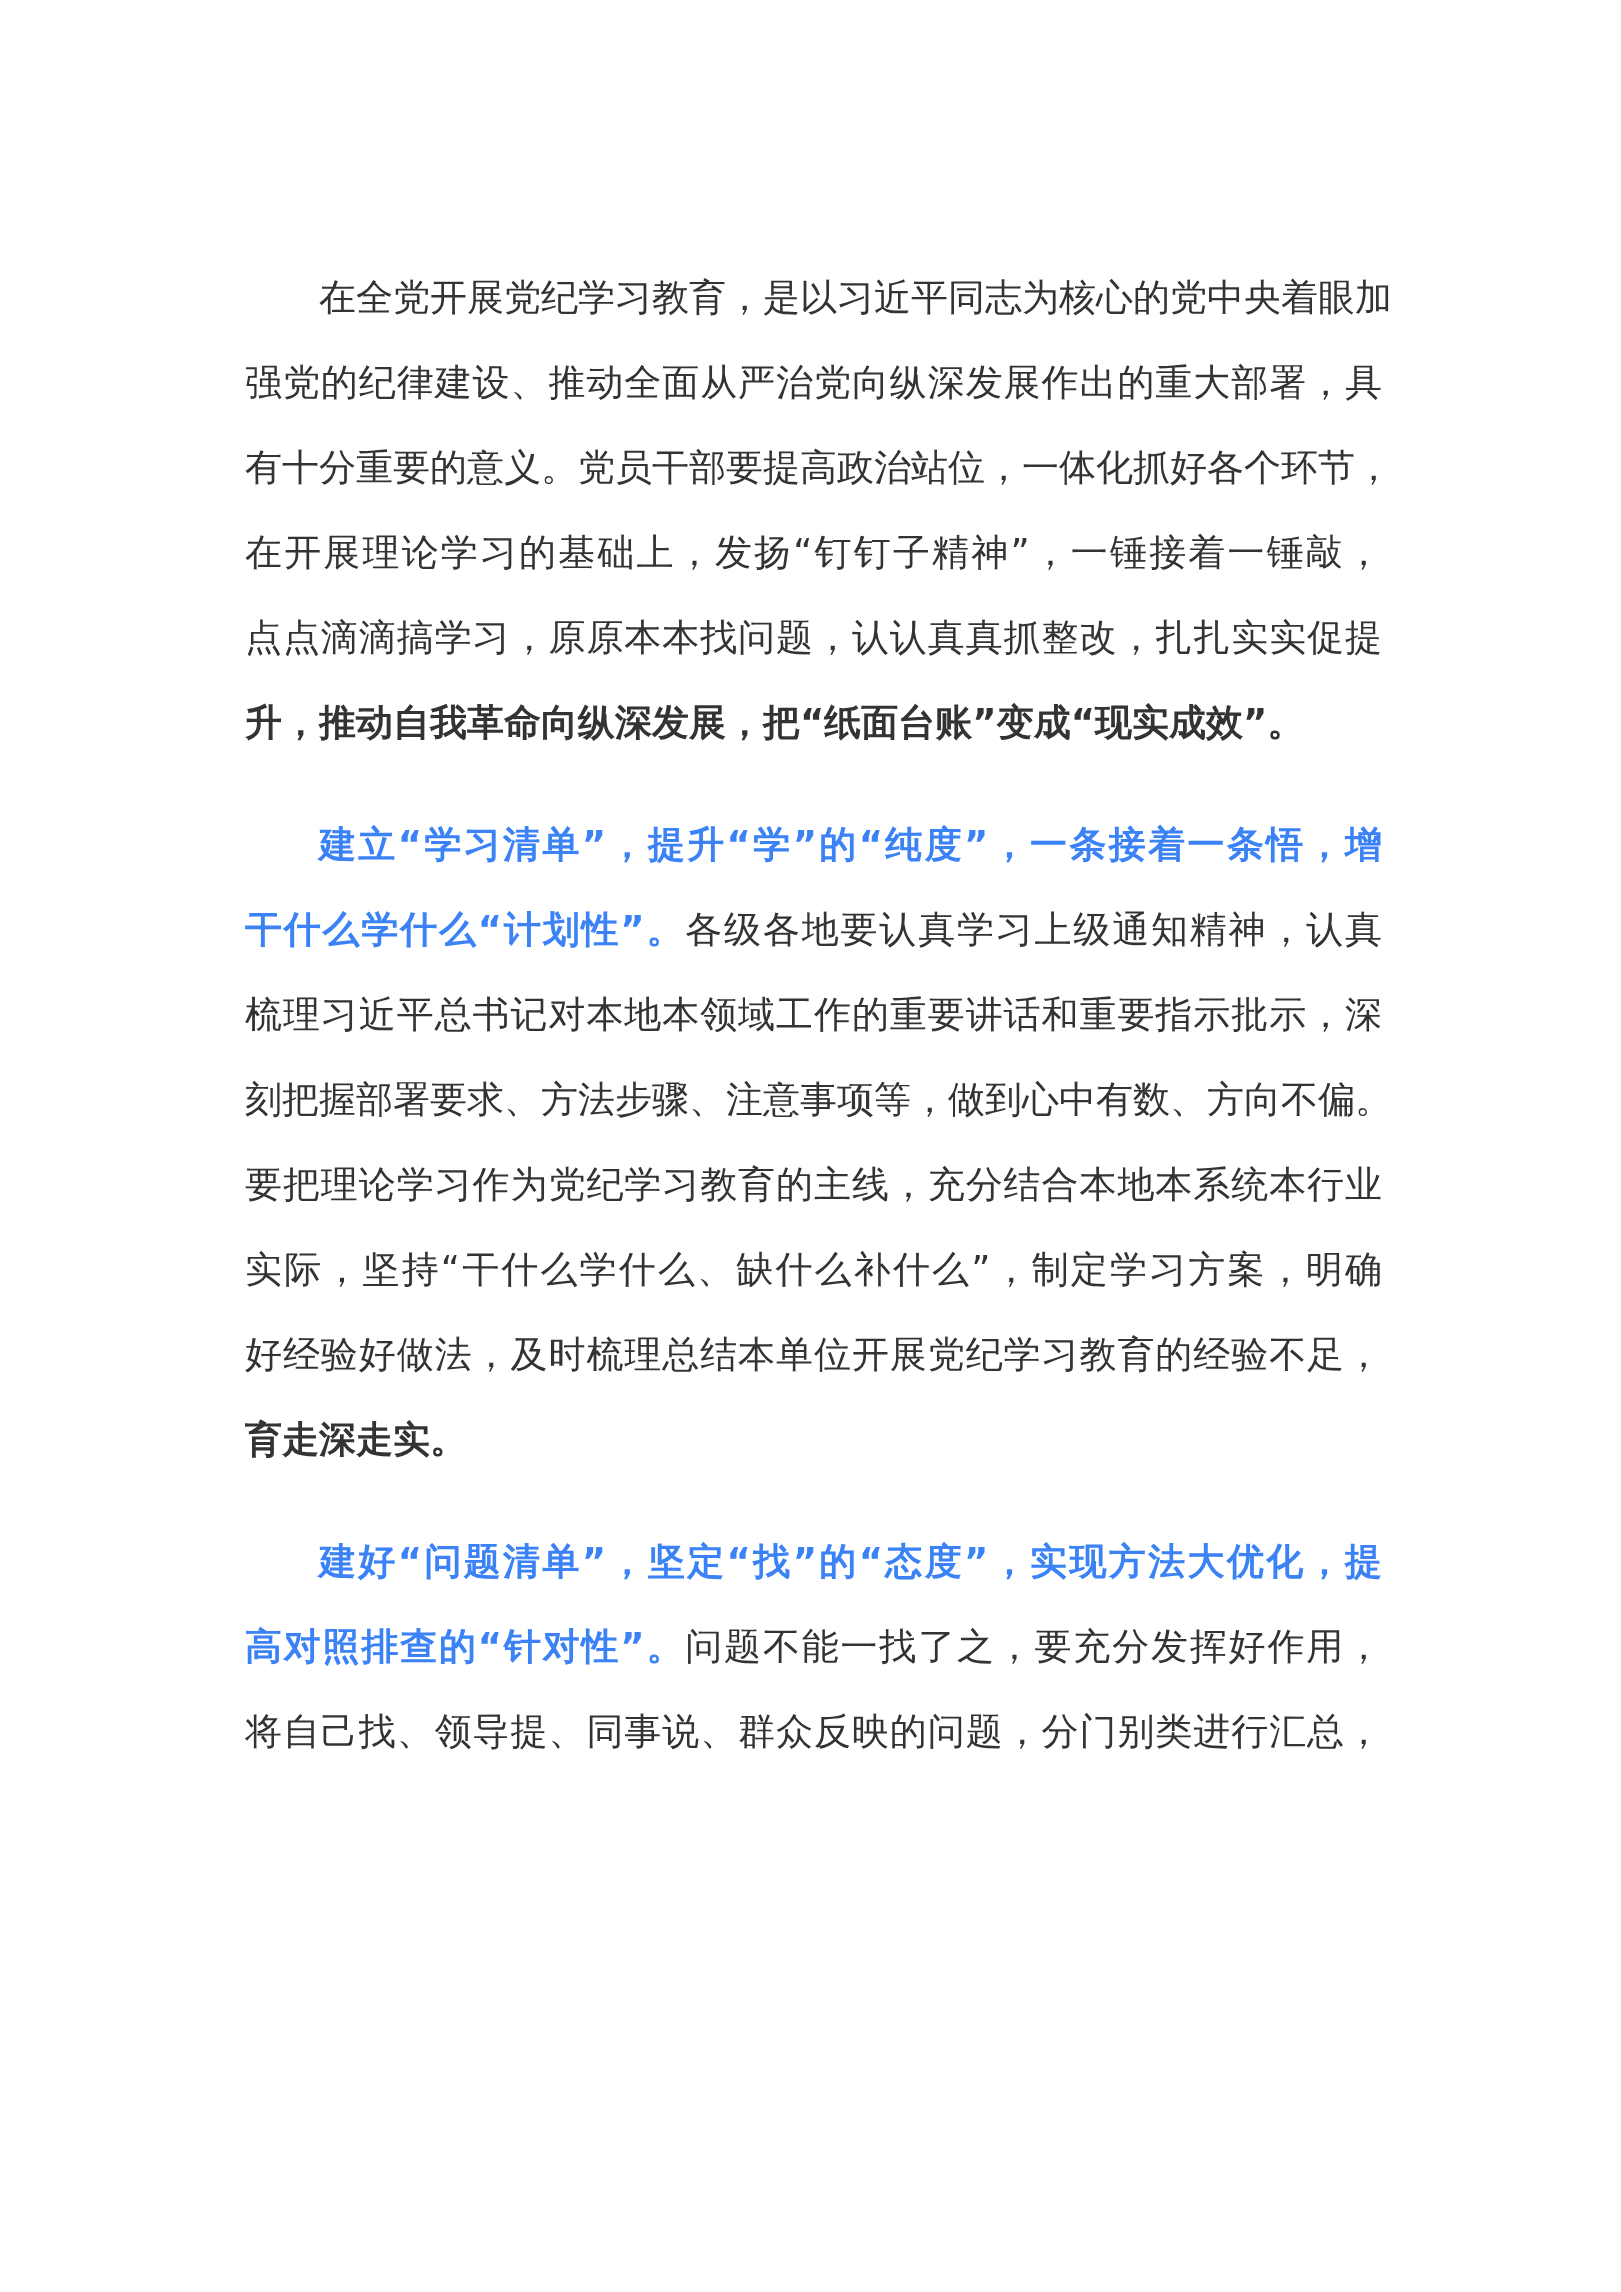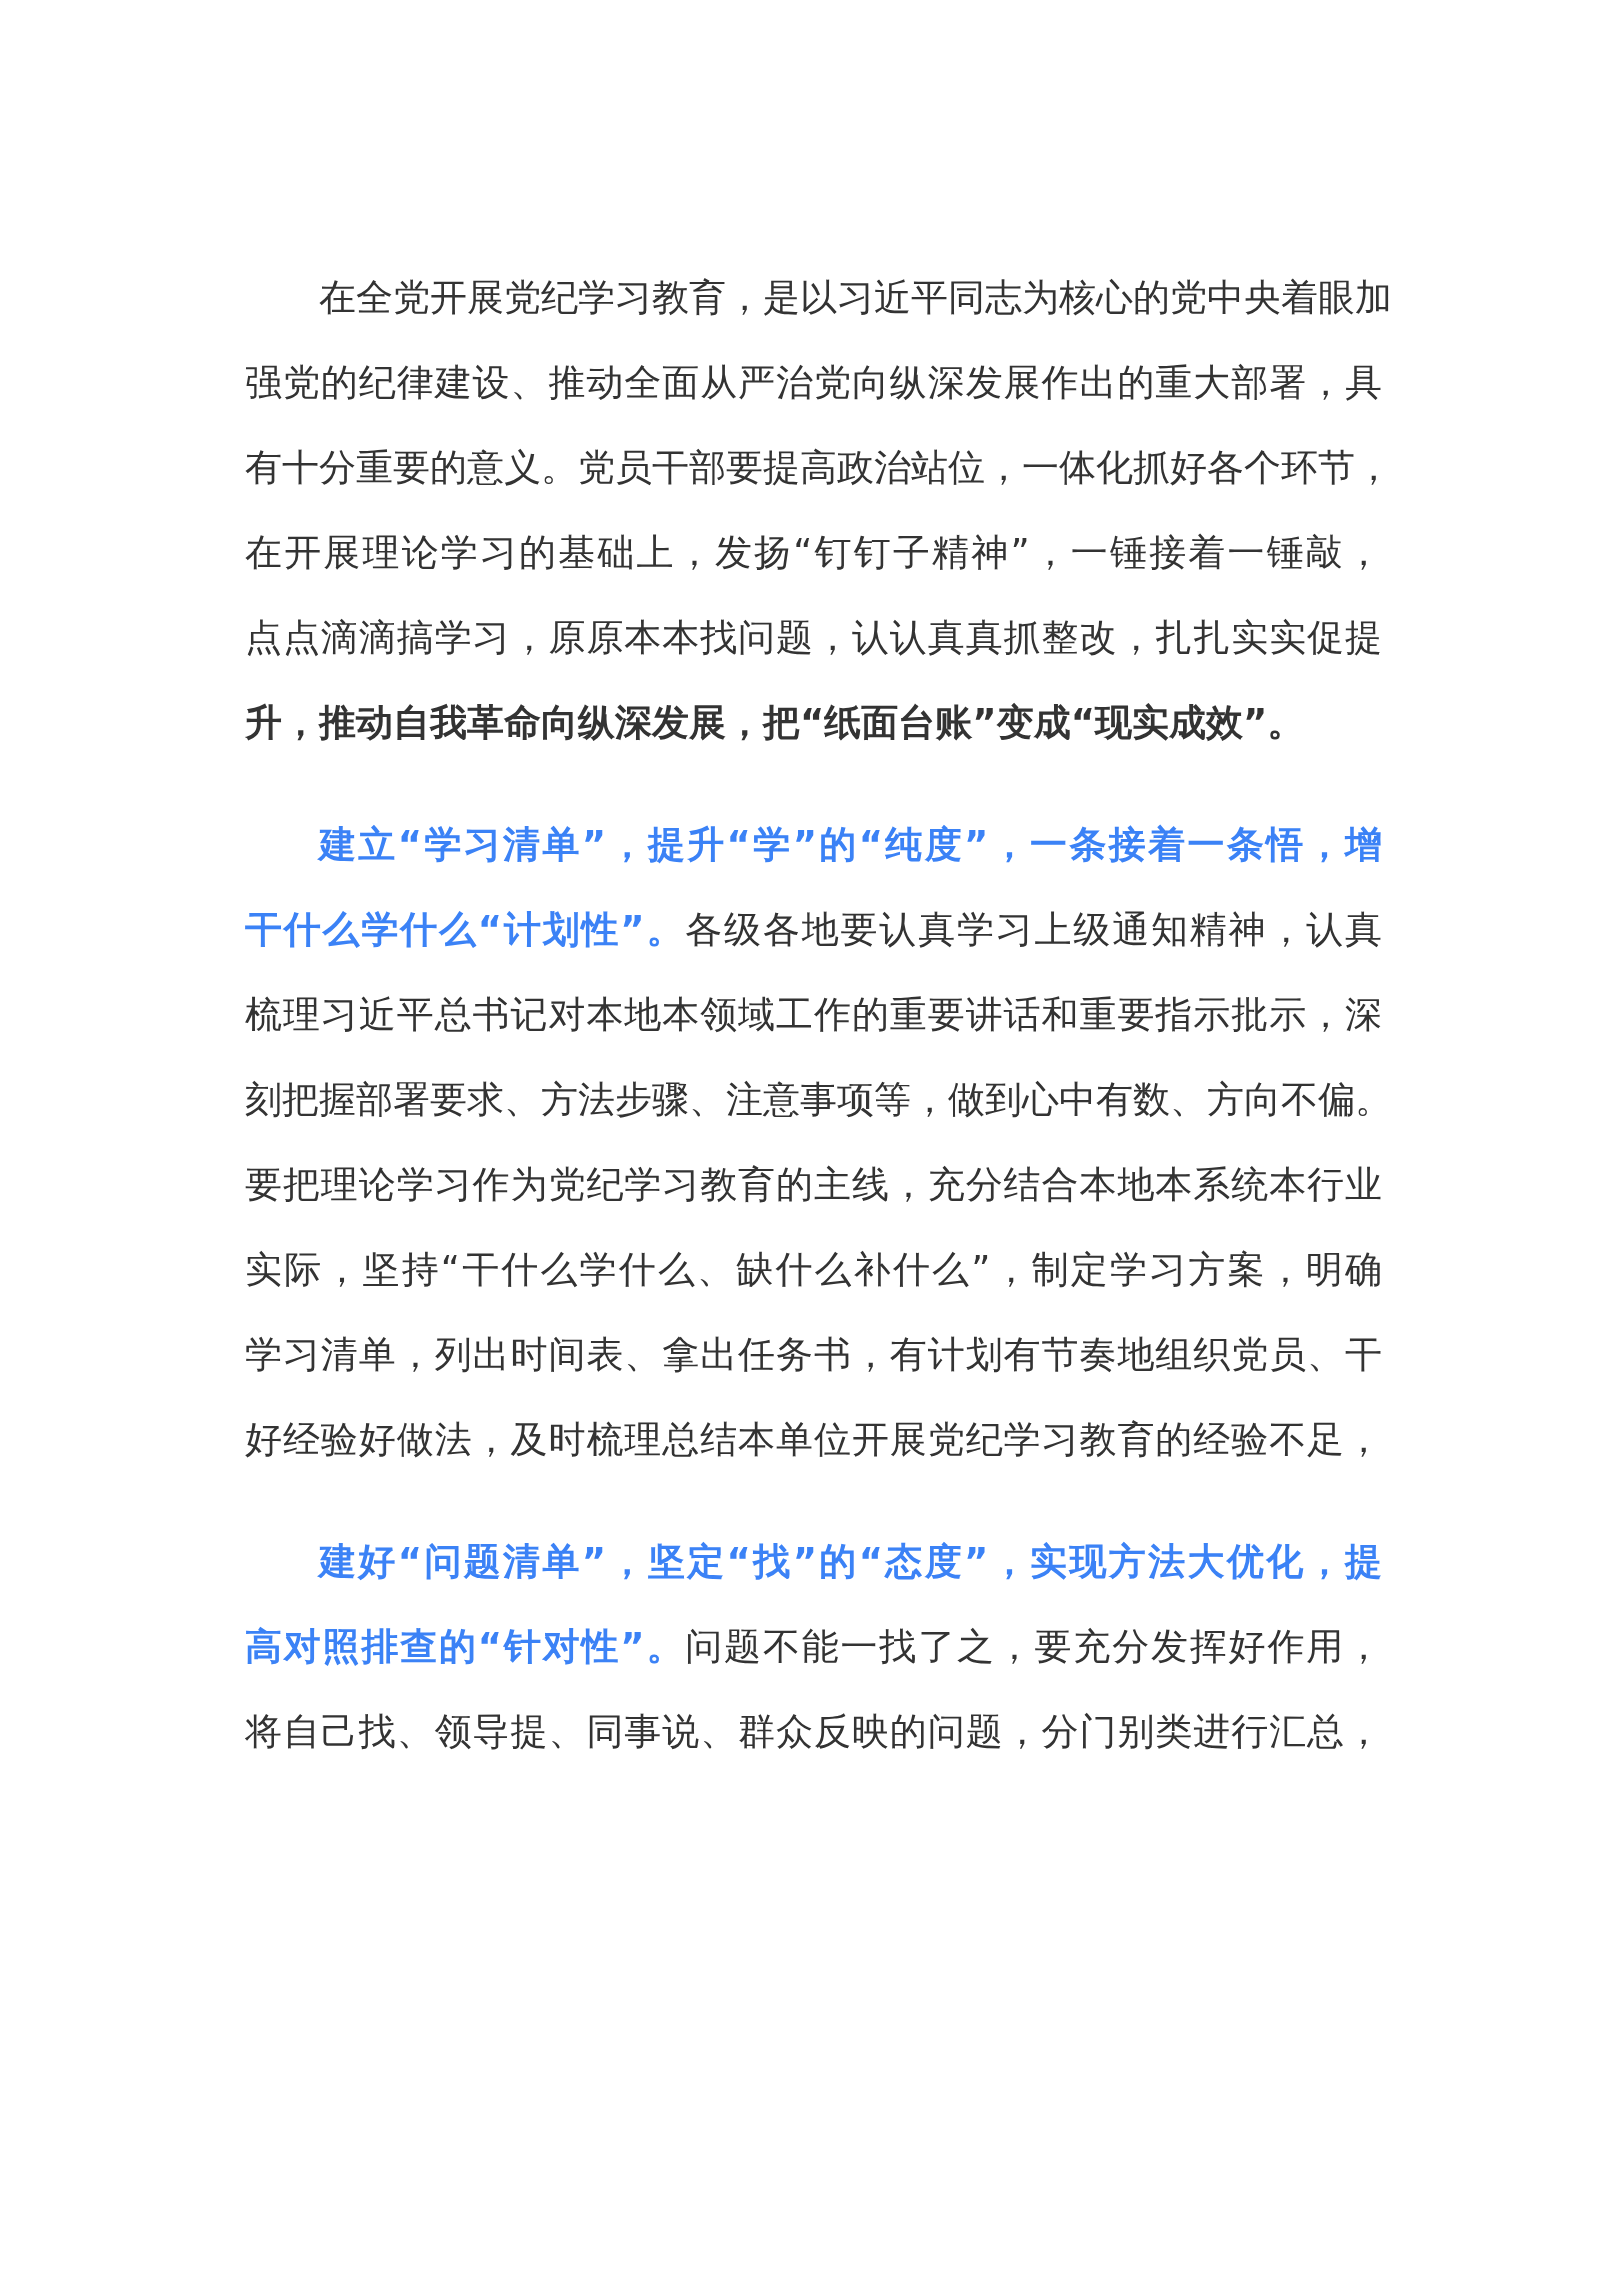--- a/index.html
+++ b/index.html
@@ -57,22 +57,22 @@
     <span class="line last"><b class="lead"></b><span>升，推动自我革命向纵深发展，把“纸面台账”变成“现实成效”。</span></span>
   </div>
 
   <div class="para" style="text-indent:0">
     <span class="line first"><b class="lead">建立“学习清单”，提升“学”的“纯度”，一条接着一条悟，增</b><span></span></span>
     <span class="line"><b class="lead">干什么学什么“计划性”。</b><span>各级各地要认真学习上级通知精神，认真</span></span>
     <span class="line"><b class="lead"></b><span>梳理习近平总书记对本地本领域工作的重要讲话和重要指示批示，深</span></span>
     <span class="line"><b class="lead"></b><span>刻把握部署要求、方法步骤、注意事项等，做到心中有数、方向不偏。</span></span>
     <span class="line"><b class="lead"></b><span>要把理论学习作为党纪学习教育的主线，充分结合本地本系统本行业</span></span>
     <span class="line"><b class="lead"></b><span>实际，坚持“干什么学什么、缺什么补什么”，制定学习方案，明确</span></span>
-    <span class="line"><b class="lead"></b><span>学习清单，列出时间表、拿出任务书，有计划有节奏地组织党员、干</span></span>
     <span class="line"><b class="lead"></b><span>好经验好做法，及时梳理总结本单位开展党纪学习教育的经验不足，</span></span>
+    <span class="line last"><b class="lead"></b><span>育走深走实。</span></span>
   </div>
 
   <div class="para" style="text-indent:0">
     <span class="line first"><b class="lead">建好“问题清单”，坚定“找”的“态度”，实现方法大优化，提</b><span></span></span>
     <span class="line"><b class="lead">高对照排查的“针对性”。</b><span>问题不能一找了之，要充分发挥好作用，</span></span>
     <span class="line"><b class="lead"></b><span>将自己找、领导提、同事说、群众反映的问题，分门别类进行汇总，</span></span>
   </div>
 
 </div>
 

